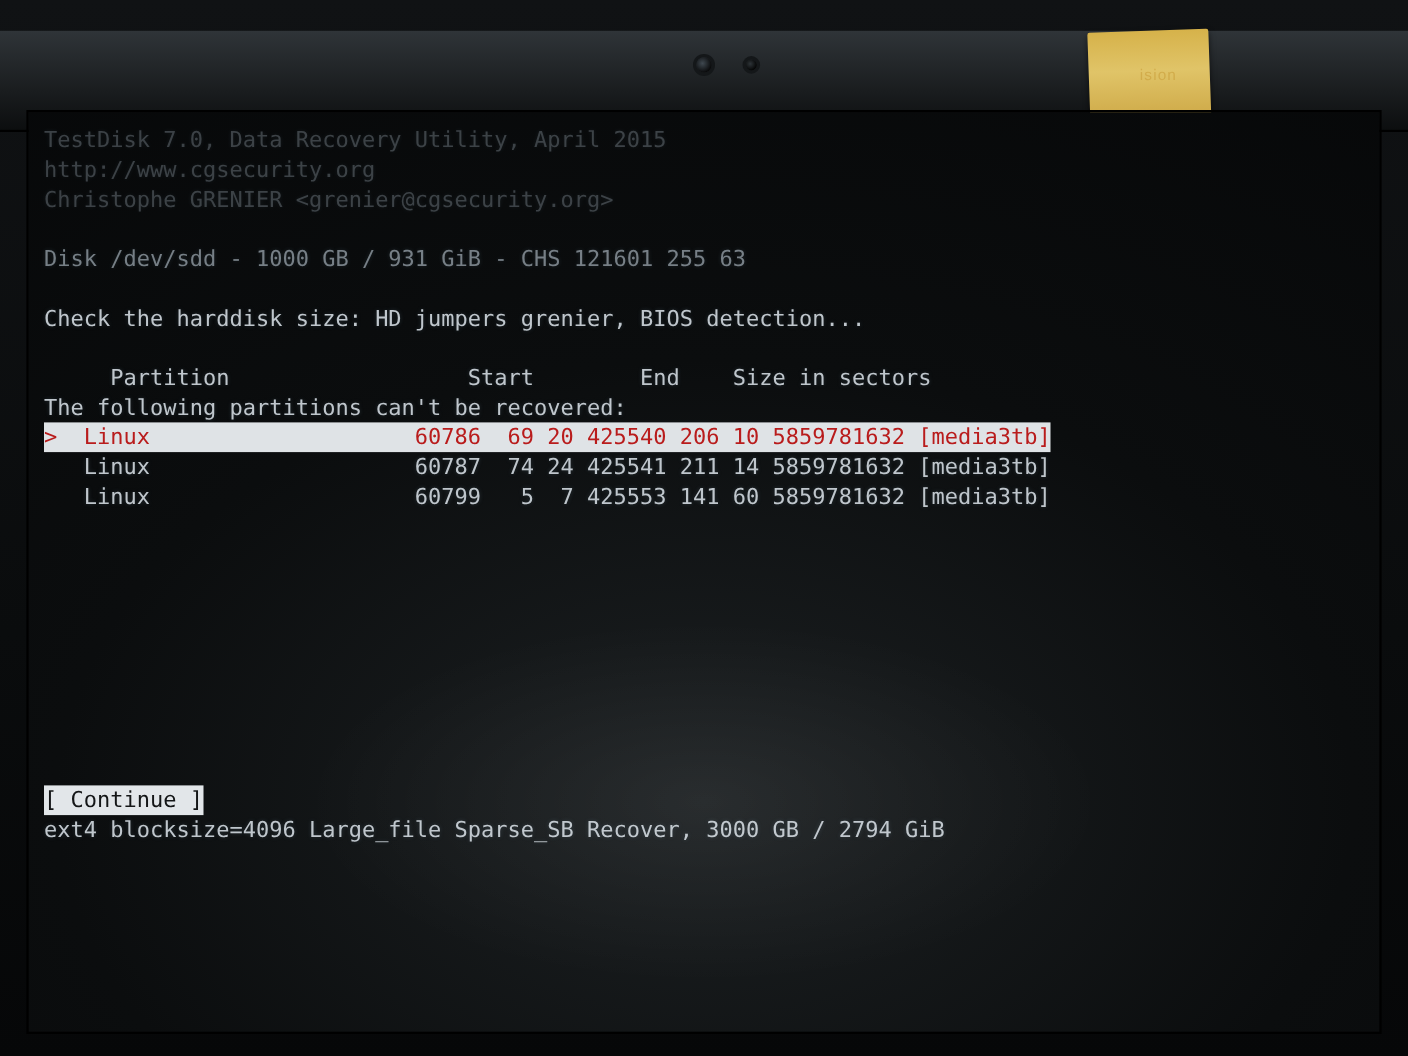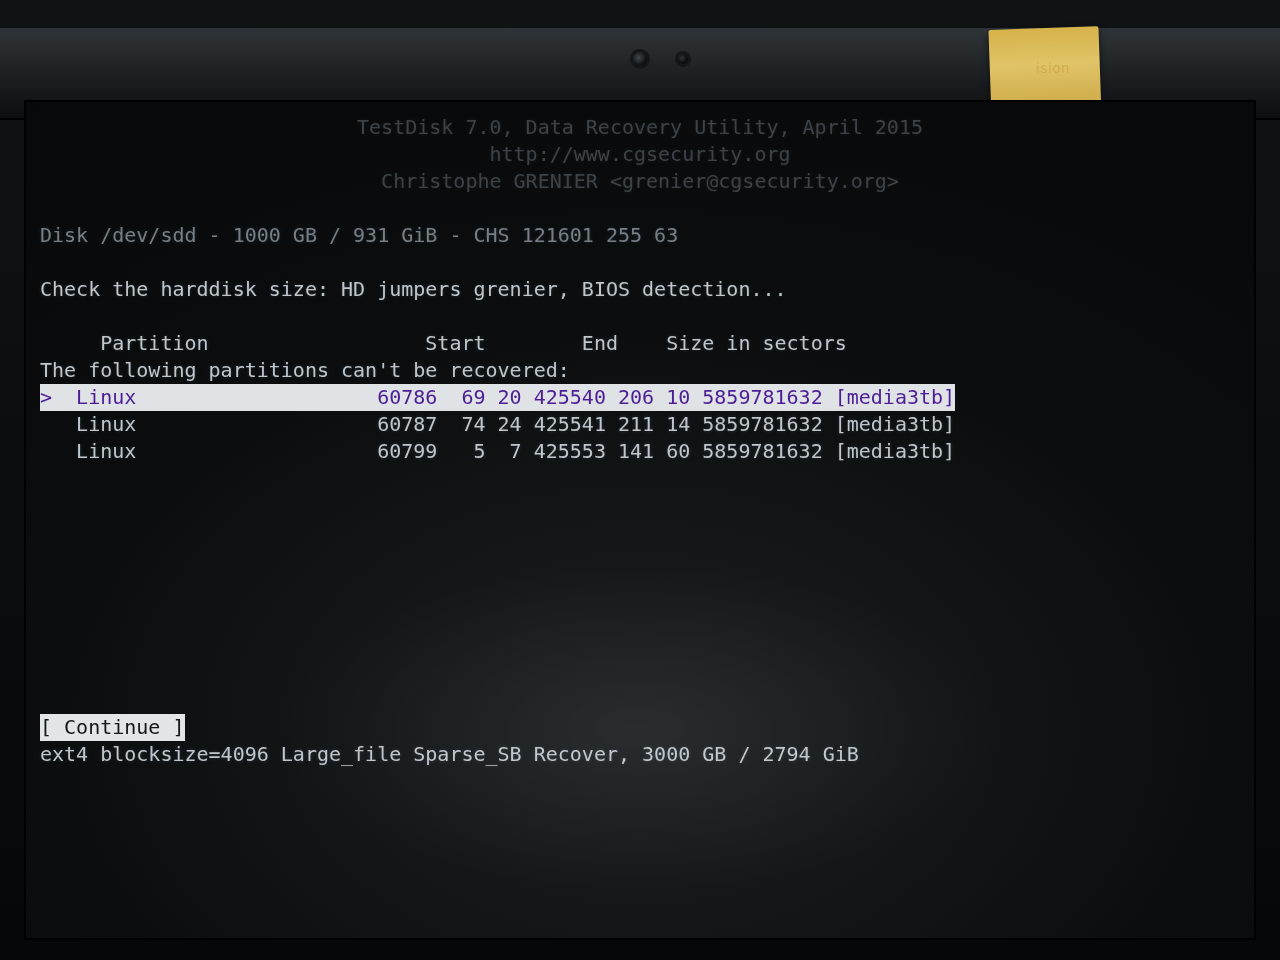--- a/index.html
+++ b/index.html
@@ -69,26 +69,26 @@
     background: radial-gradient(ellipse 120% 120% at 50% 75%, #1c2022 0%, #0b0d0e 40%, #040506 100%);
     border: 2px solid #000;
     padding: 12px 14px 14px 14px;
     font-family: "DejaVu Sans Mono", "Liberation Mono", "Courier New", monospace;
     font-size: 20px;
     line-height: 27px;
     color: #bfc6cc;
     text-shadow: 0 0 4px rgba(120,150,170,0.25);
   }
   .screen .dim { color: #8a949c; opacity: 0.85; }
-  .screen .faint { color: #707a82; opacity: 0.5; text-align: center; }
+  .screen .faint { color: #707a82; opacity: 0.5; }
 
   .row-sel {
     display: inline-block;
     background: #dfe3e6;
-    color: #4c1d95;
+    color: #b91c1c;
     text-shadow: none;
   }
 
   .btn-sel {
     display: inline-block;
     background: #e2e6e9;
     color: #141617;
     text-shadow: none;
   }
 

